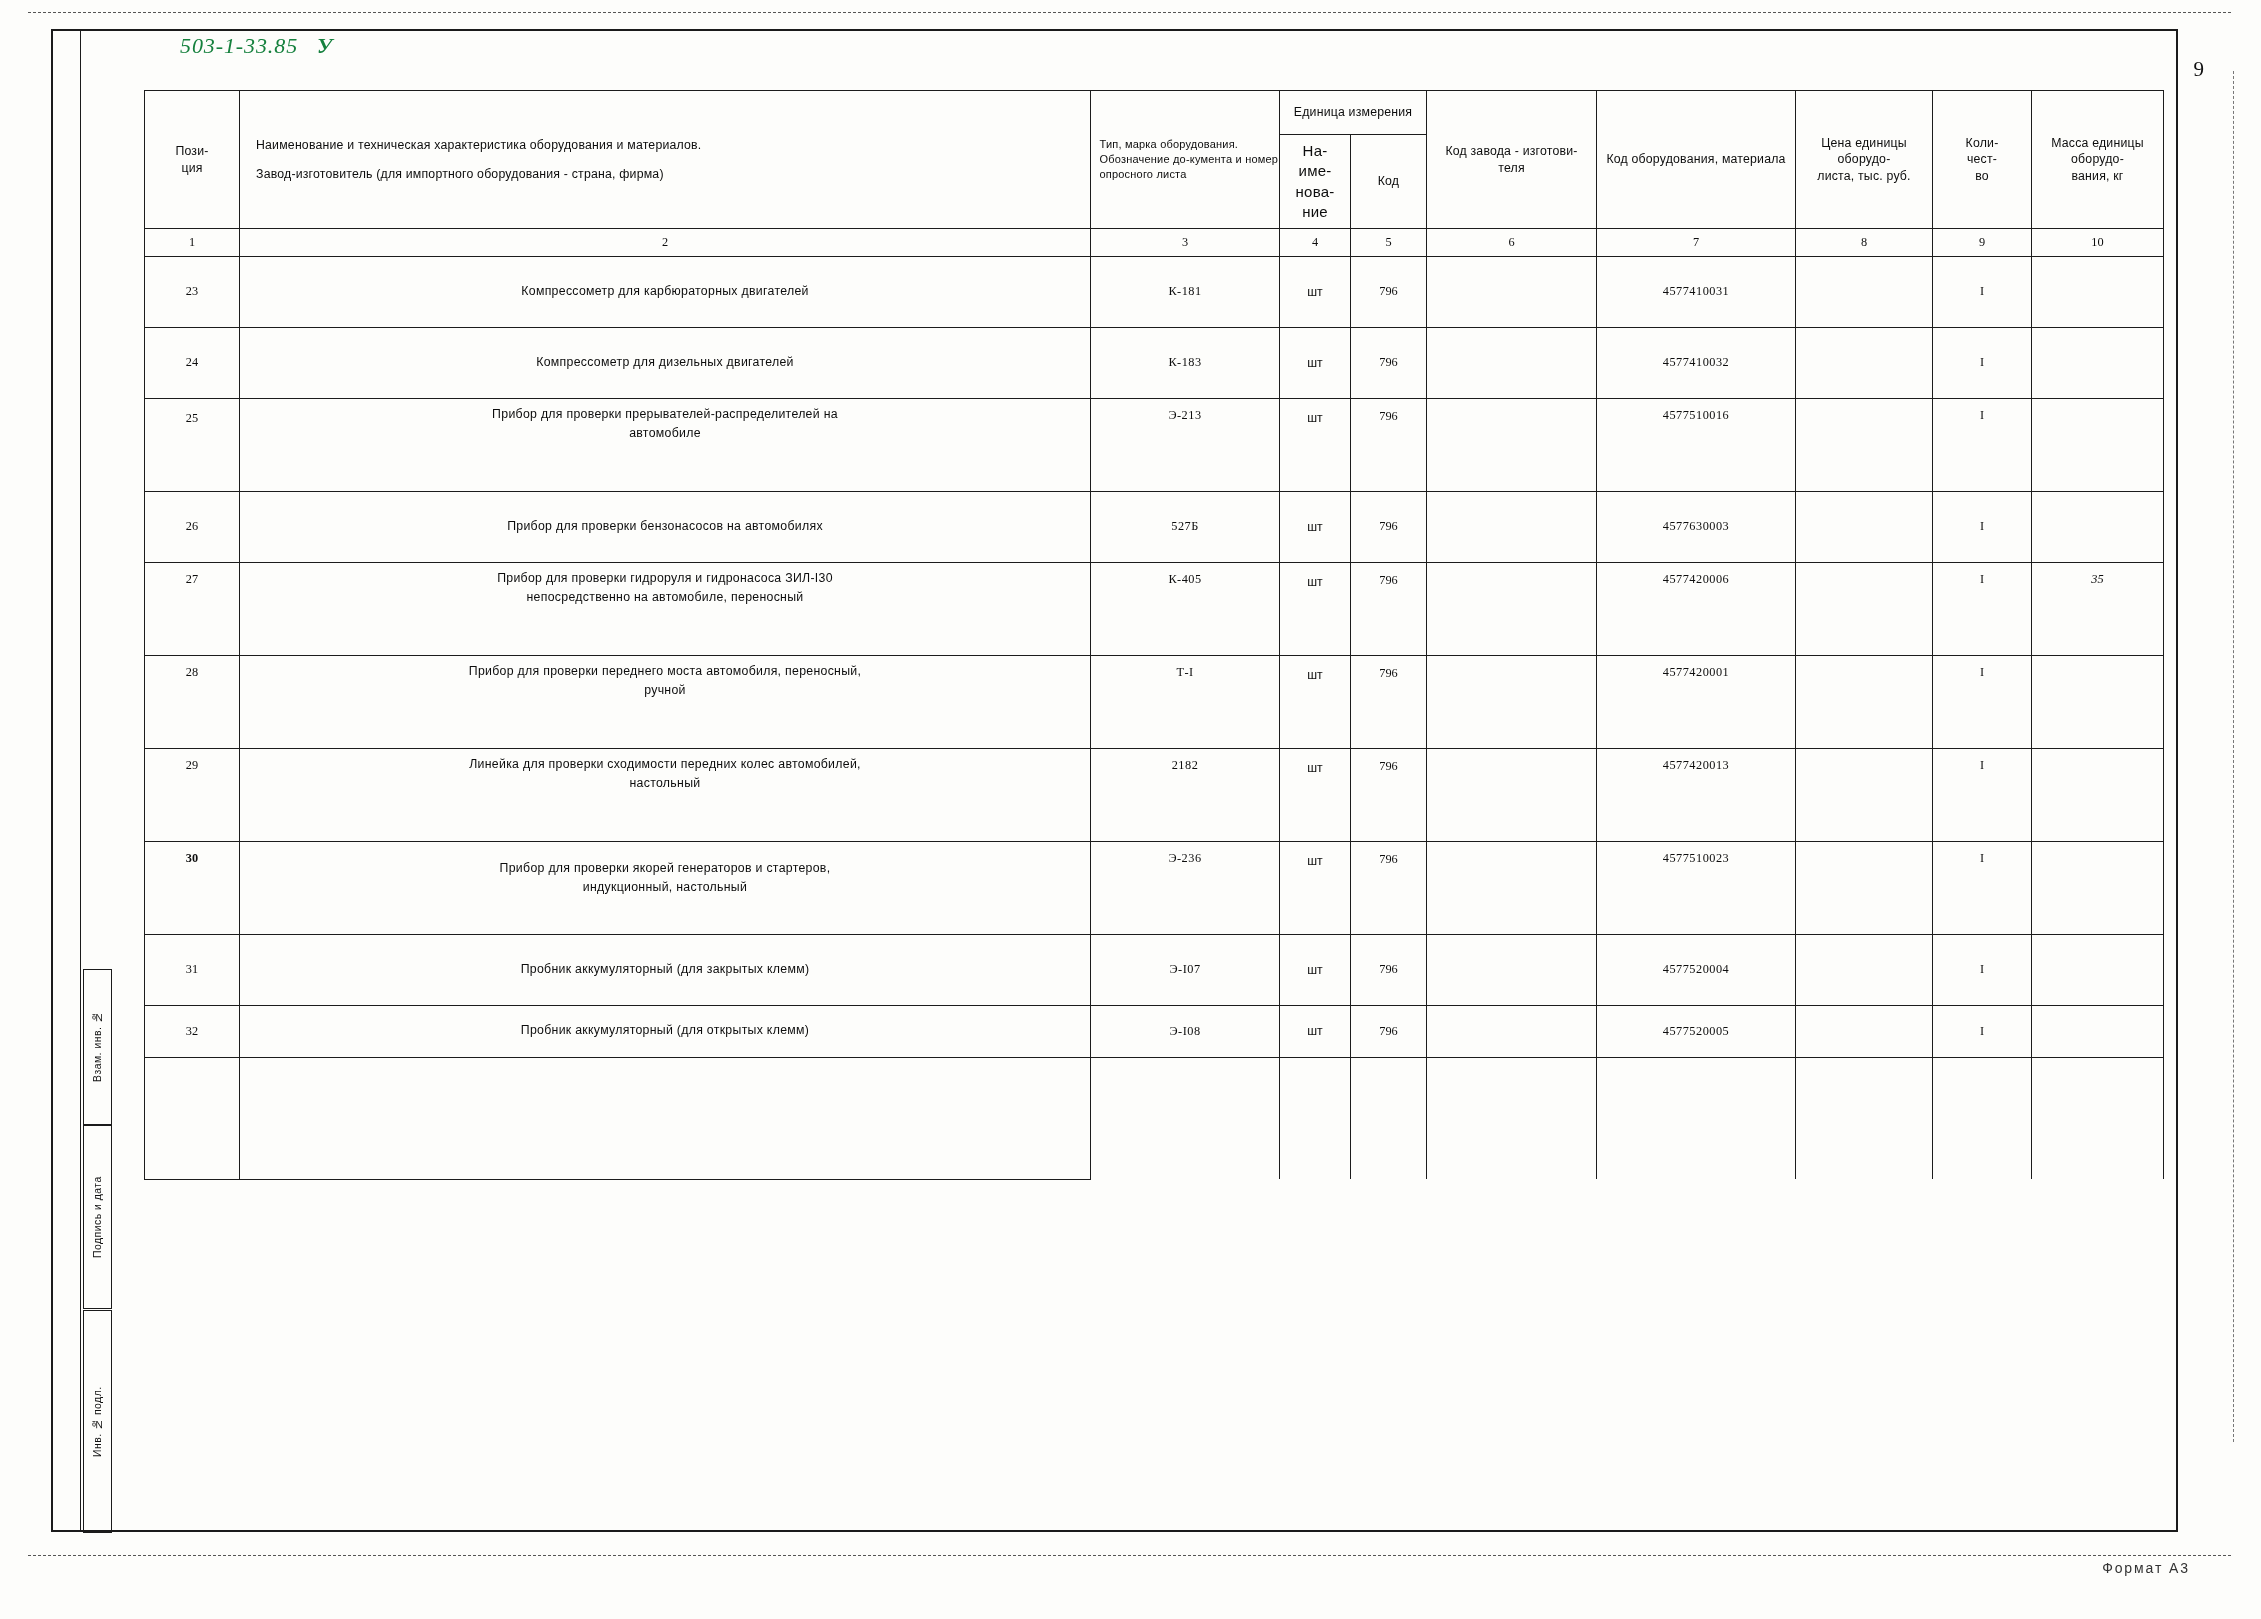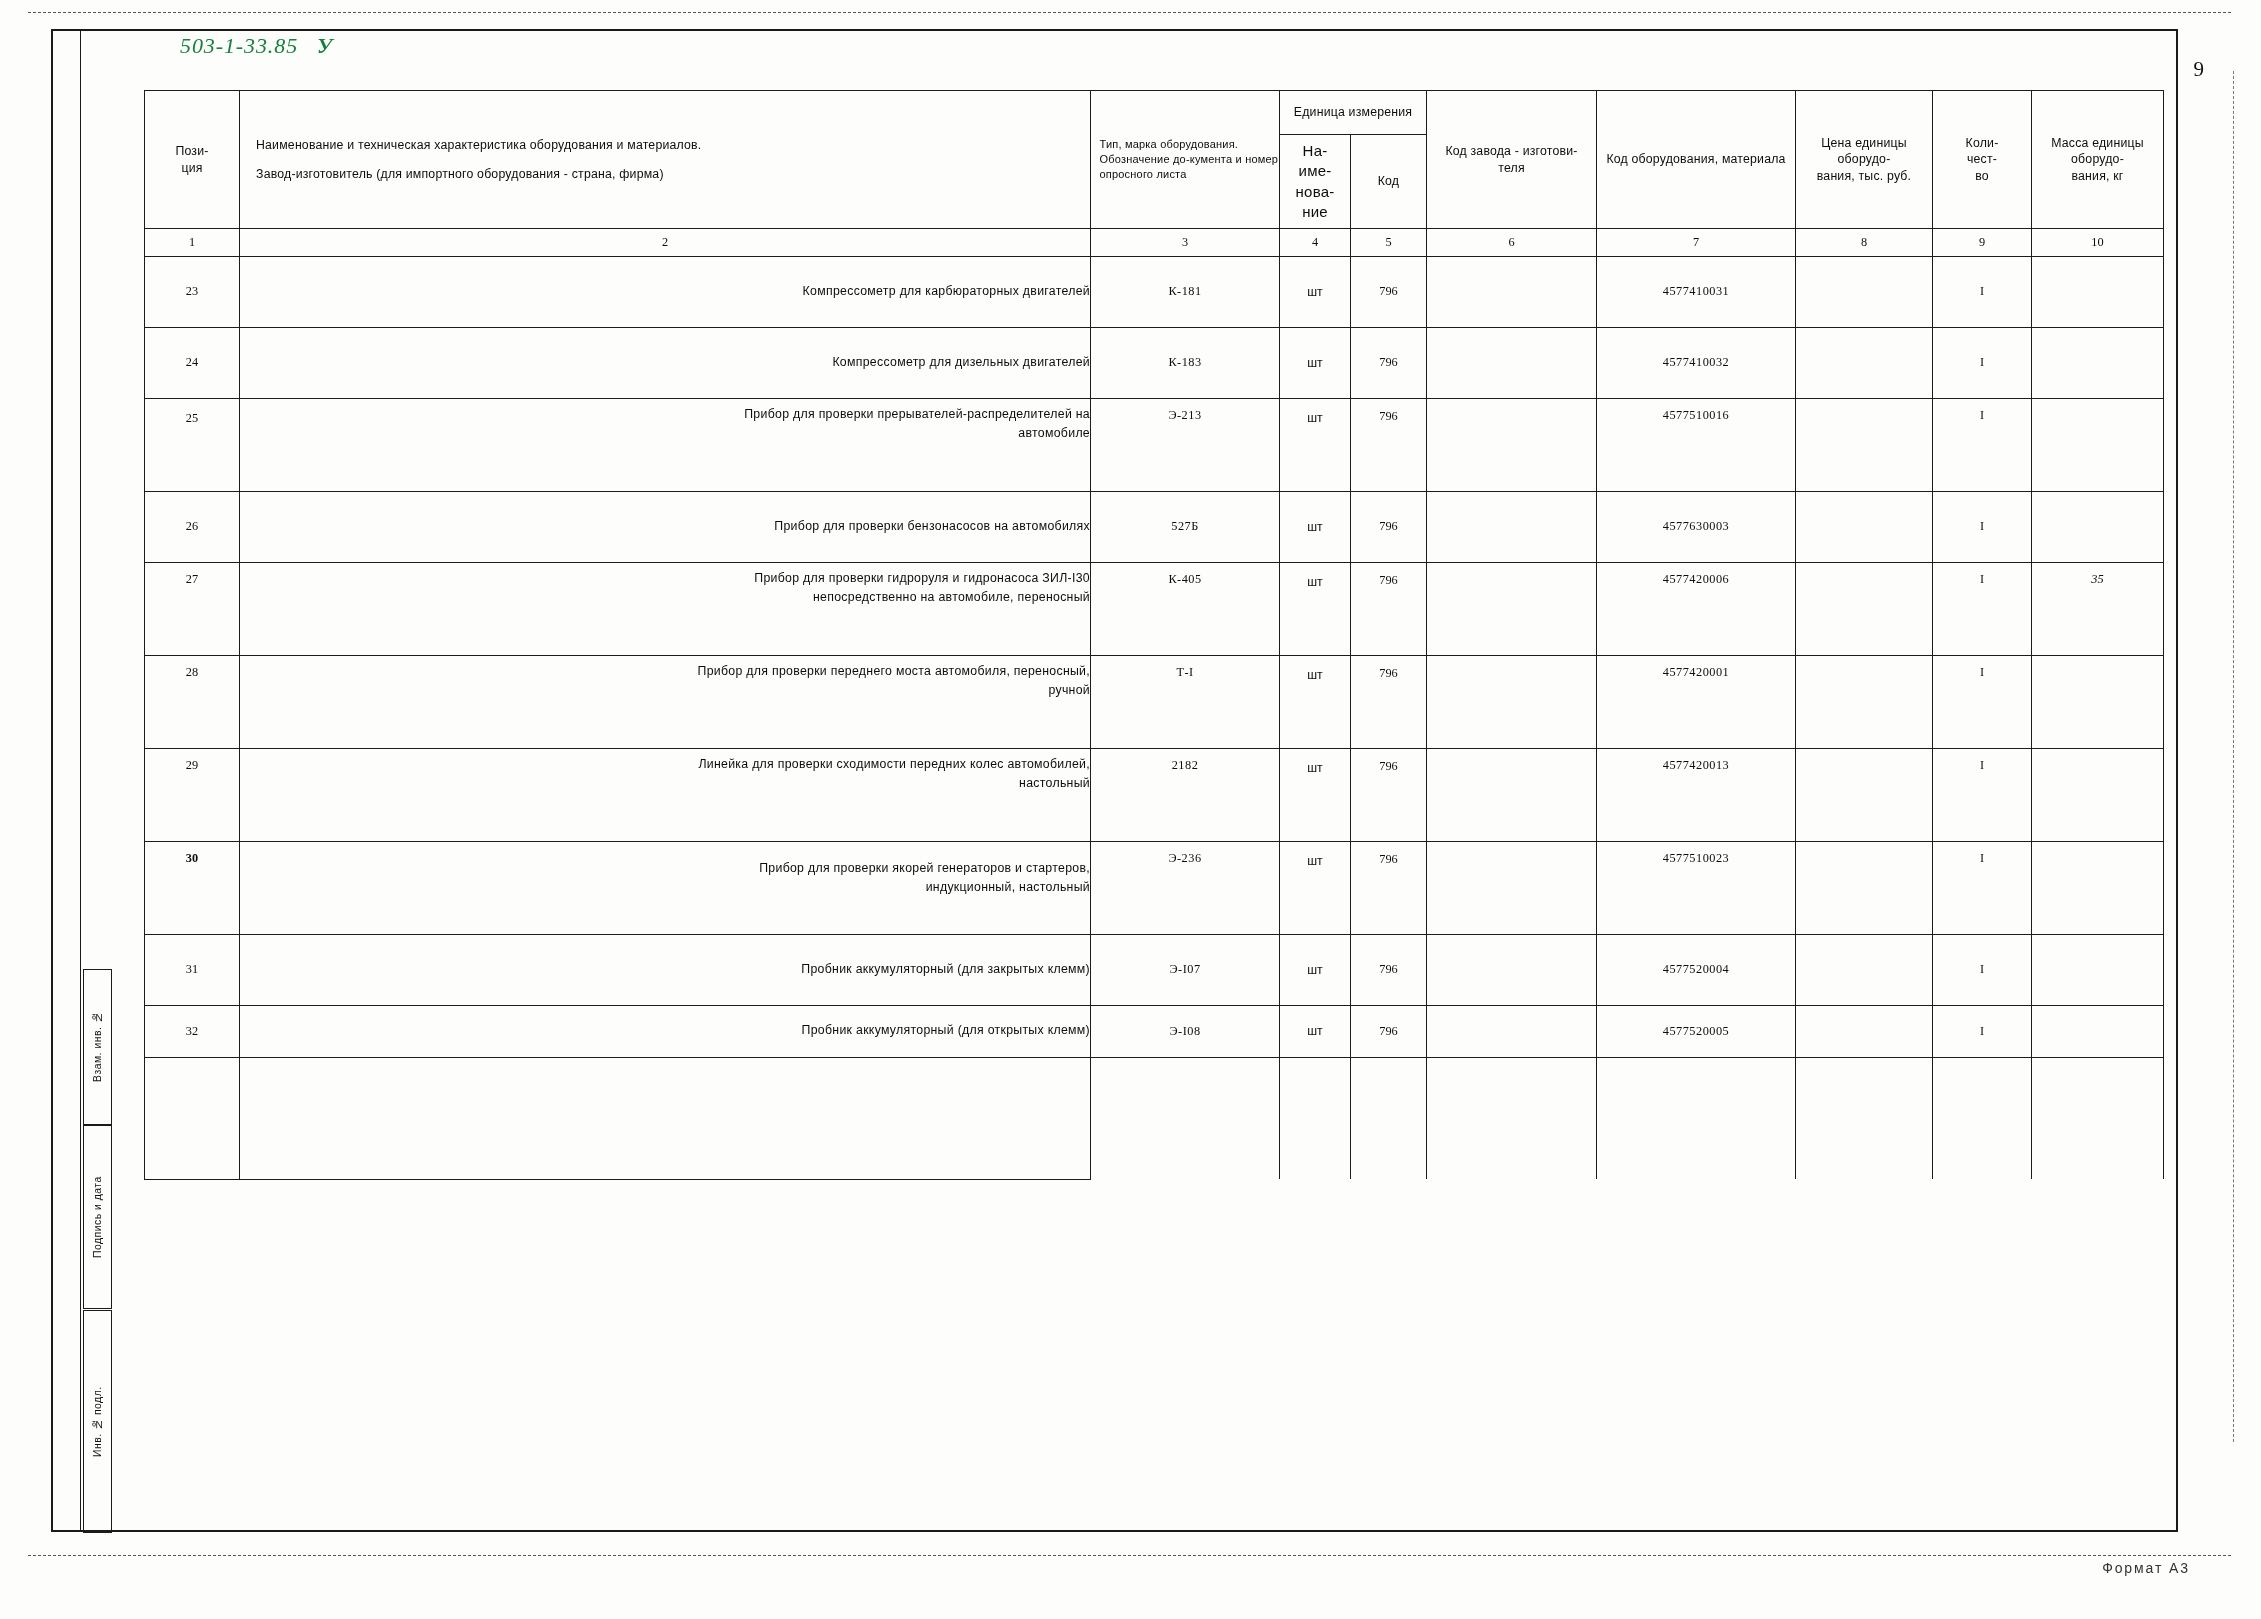--- a/index.html
+++ b/index.html
@@ -98,21 +98,21 @@
     font-size: 13.2px;
     font-family: "Liberation Serif", serif;
     height: 26.5px;
   }
   td.c-pos {
     text-align: center;
     font-family: "Liberation Serif", serif;
     font-size: 16px;
   }
   td.c-name {
-    text-align: right;
+    text-align: center;
     padding: 4.7px 7.6px 4.7px 16px;
     font-size: 15px;
     line-height: 1.55;
     letter-spacing: 0.3px;
   }
   td.c-type {
     text-align: center;
     font-family: "Liberation Serif", serif;
     font-size: 16px;
     letter-spacing: 0.5px;
@@ -299,21 +299,21 @@
         </th>
         <th class="hdr" rowspan="2">
           <span style="white-space:pre-line;">Код  завода - изготови-
 теля</span>
         </th>
         <th class="hdr" rowspan="2">
           <span>Код оборудования, материала</span>
         </th>
         <th class="hdr" rowspan="2">
           <span style="white-space:pre-line;">Цена единицы оборудо-
-вания, тыс. руб.</span>
+листа, тыс. руб.</span>
         </th>
         <th class="hdr" rowspan="2">
           <span style="white-space:pre-line;">Коли-
 чест-
 во</span>
         </th>
         <th class="hdr" rowspan="2">
           <span style="white-space:pre-line;">Масса единицы оборудо-
 вания, кг</span>
         </th>

